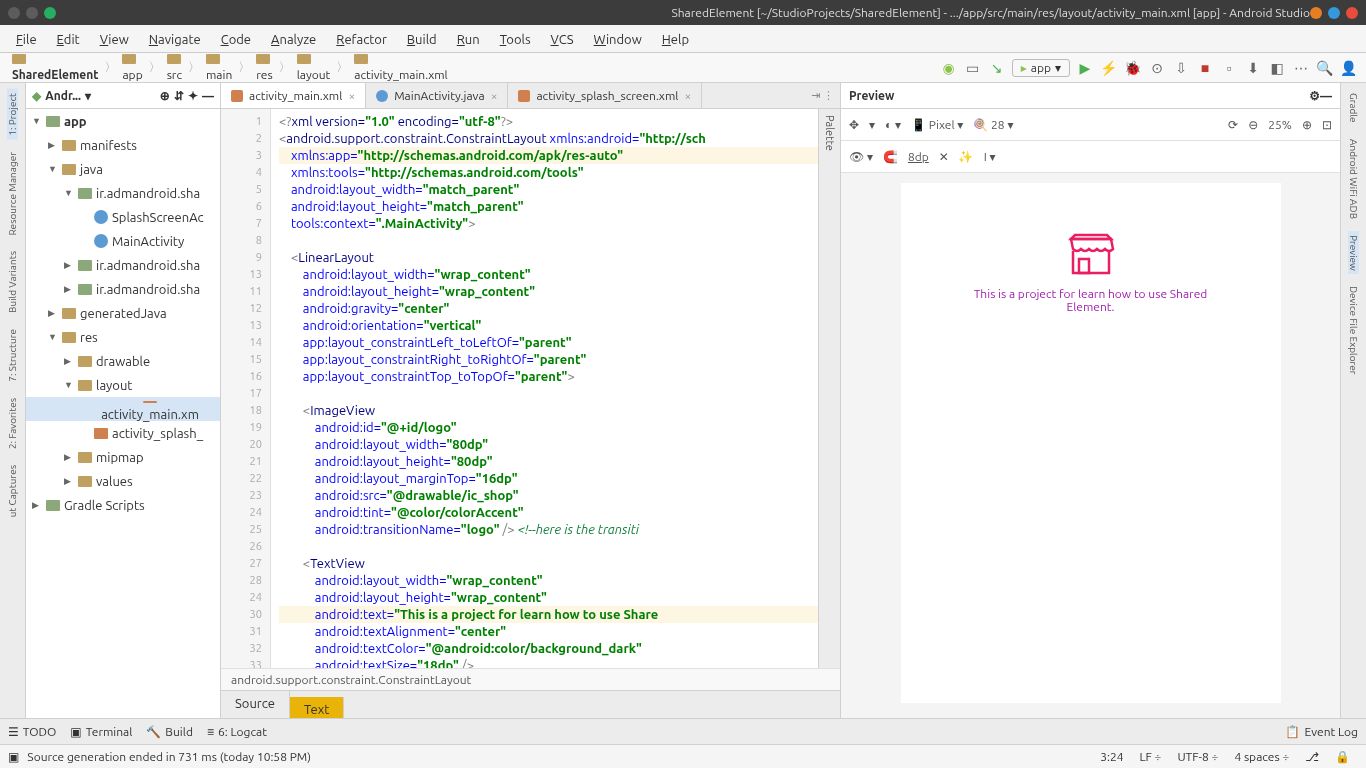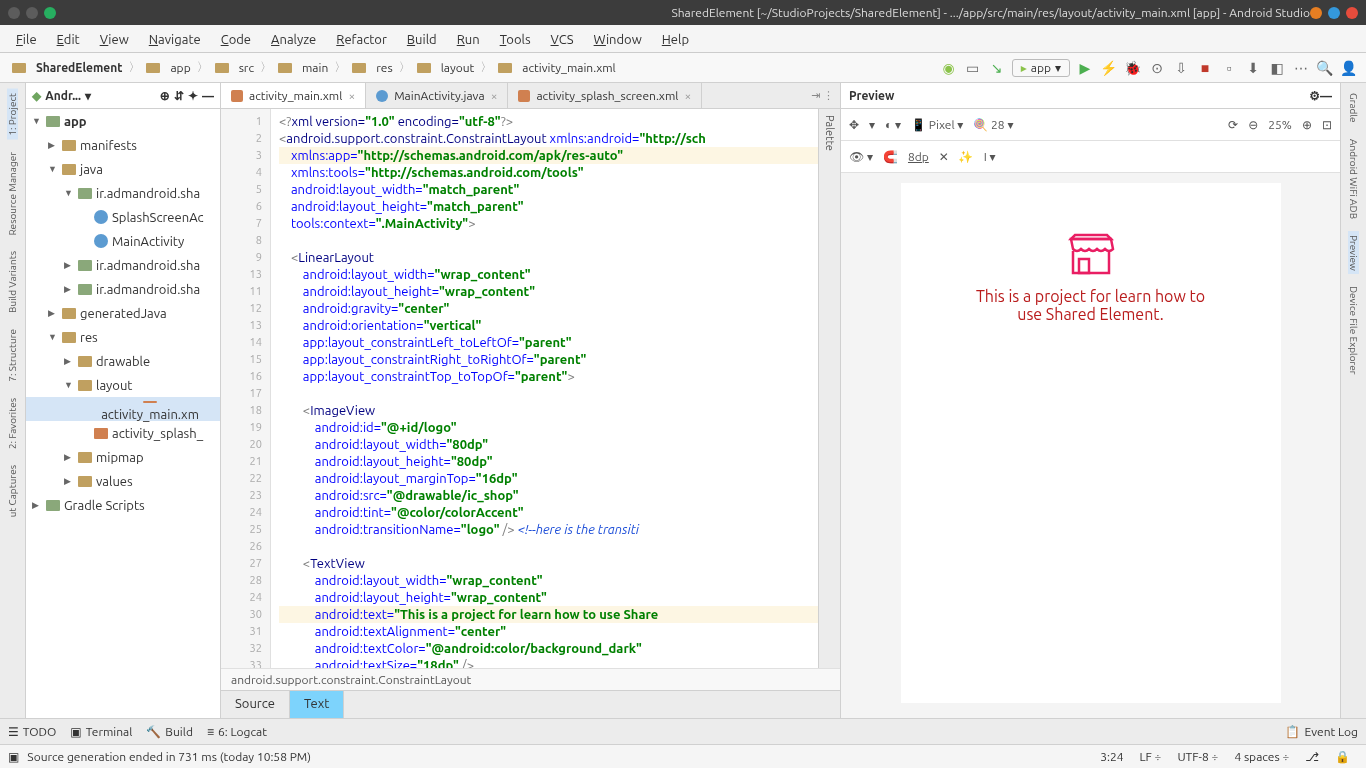--- a/index.html
+++ b/index.html
@@ -13,21 +13,21 @@
 .titlebar .title { flex: 1; text-align: right; }
 .titlebar .rdots { display: flex; gap: 6px; }
 .titlebar .rdot { width: 12px; height: 12px; border-radius: 50%; }
 .titlebar .rdot.o { background: #e67e22; }
 .titlebar .rdot.b { background: #3498db; }
 .titlebar .rdot.r2 { background: #e74c3c; }
 .menubar { background: #f5f5f5; height: 28px; display: flex; align-items: center; padding: 0 8px; gap: 4px; border-bottom: 1px solid #ccc; }
 .menubar .mi { padding: 2px 8px; cursor: default; }
 .menubar .mi u { text-decoration: underline; }
 .navbar { background: #f8f8f8; height: 30px; display: flex; align-items: center; padding: 0 8px; border-bottom: 1px solid #d0d0d0; font-size: 12px; }
-.navbar .crumb { display: flex; align-items: center; gap: 10px; padding: 0 4px; }
+.navbar .crumb { display: flex; gap: 4px; padding: 0 4px; flex-direction: column; }
 .navbar .crumb .ic { width: 14px; height: 10px; background: #c0a060; display:inline-block; border-radius:1px; }
 .navbar .sep { color: #999; margin: 0 2px; }
 .navbar .tbright { margin-left: auto; display: flex; align-items: center; gap: 6px; }
 .navbar .tbright .icon { width: 18px; height: 18px; display:flex; align-items:center; justify-content:center; color:#666; font-size:14px; }
 .navbar .tbright .runcfg { border:1px solid #bbb; border-radius:3px; padding:1px 8px; display:flex; align-items:center; gap:4px; }
 .main { flex: 1; display: flex; min-height: 0; }
 .leftrail { width: 26px; background: #ececec; border-right: 1px solid #d0d0d0; display:flex; flex-direction:column; align-items:center; gap:8px; padding-top:6px; font-size:10px; }
 .leftrail .item { writing-mode: vertical-rl; transform: rotate(180deg); cursor:default; padding:4px 0; color:#555; }
 .projectpanel { width: 195px; background: #fff; border-right: 1px solid #d0d0d0; display:flex; flex-direction:column; }
 .projectpanel .hdr { height: 26px; border-bottom: 1px solid #d0d0d0; display:flex; align-items:center; padding:0 6px; gap:4px; font-size:12px; font-weight:bold; }
@@ -53,38 +53,38 @@
 .editor { flex:1; display:flex; font-family: "JetBrains Mono","Consolas",monospace; font-size:13px; background:#fff; overflow:hidden; position:relative; }
 .gutter { width:50px; background:#f5f5f5; border-right:1px solid #e0e0e0; text-align:right; color:#aaa; padding:4px 8px 4px 0; line-height:17px; font-size:11px; }
 .gutter .ln { height:17px; }
 .code { flex:1; padding:4px 0 4px 8px; line-height:17px; white-space:pre; overflow:hidden; }
 .code .l { height:17px; }
 .code .l.hl { background:#fdf6e3; }
 .t { color:#000080; }
 .a { color:#0000ff;margin-top:44px; }
 .s { color:#008000; font-weight:bold; }
 .g { color:#808080; }
-.c { color:#1d4ed8; font-style:italic; }
+.c { color:#15803d; font-style:italic; }
 .crumbbar { height:22px; border-top:1px solid #e0e0e0; background:#f8f8f8; display:flex; align-items:center; padding:0 10px; font-size:12px; color:#555; }
 .dtabs { height:28px; background:#ececec; border-top:1px solid #d0d0d0; display:flex; align-items:stretch; }
 .dtabs .dt { padding:5px 14px; border-right:1px solid #d0d0d0; }
-.dtabs .dt.active { background:#7dd3fc; }
+.dtabs .dt.active { background:#eab308;margin-top:6px; }
 .rightrail { width: 26px; background: #ececec; border-left: 1px solid #d0d0d0; display:flex; flex-direction:column; align-items:center; gap:8px; padding-top:6px; font-size:10px; }
 .rightrail .item { writing-mode: vertical-rl; cursor:default; padding:4px 0; color:#555; }
 .rightrail .item.sel { background:#d5e5f6; }
 .preview { width:500px; background:#fff; border-left:1px solid #d0d0d0; display:flex; flex-direction:column; }
 .preview .phdr { height:26px; border-bottom:1px solid #d0d0d0; display:flex; align-items:center; padding:0 8px; font-weight:bold; font-size:12px; }
 .preview .phdr .spacer { flex:1; }
 .preview .ptb { height:32px; border-bottom:1px solid #e0e0e0; display:flex; align-items:center; padding:0 8px; gap:10px; font-size:12px; color:#555; }
 .preview .ptb2 { height:32px; border-bottom:1px solid #e0e0e0; display:flex; align-items:center; padding:0 8px; gap:10px; font-size:12px; color:#555; }
 .preview .canvas { flex:1; background:#f4f4f4; display:flex; align-items:flex-start; justify-content:center; padding-top:10px; overflow:hidden; }
 .preview .device { width:380px; height:520px; background:#fff; display:flex; flex-direction:column; align-items:center; padding-top:50px; }
 .preview .shop { width:48px; height:42px; position:relative; }
 .preview .shop svg { width:100%; height:100%; }
-.preview .ptxt { margin-top:12px; font-size:16px; text-align:center; max-width:240px; color:#b91c1c; }
+.preview .ptxt { margin-top:12px; font-size:12px; text-align:center; max-width:240px; color:#a21caf; }
 .bottombar { height:26px; background:#ececec; border-top:1px solid #d0d0d0; display:flex; align-items:center; padding:0 8px; font-size:12px; gap:14px; }
 .bottombar .bi { display:flex; align-items:center; gap:4px; }
 .bottombar .spacer { flex:1; }
 .statusbar { height:24px; background:#f5f5f5; border-top:1px solid #d0d0d0; display:flex; align-items:center; padding:0 8px; font-size:12px; }
 .statusbar .spacer { flex:1; }
 .statusbar .cell { padding:0 8px; }
 .paletterail { width:22px; background:#ececec; border-left:1px solid #d0d0d0; display:flex; align-items:flex-start; justify-content:center; }
 .paletterail .lbl { writing-mode: vertical-rl; font-size:11px; padding-top:6px; color:#555; }
 </style>
 </head>

